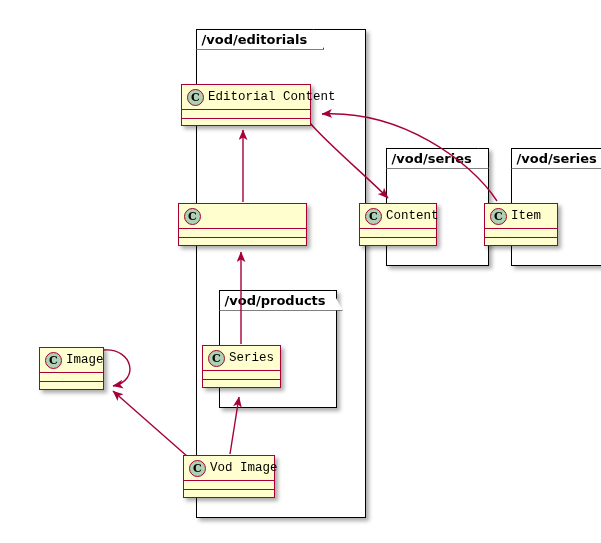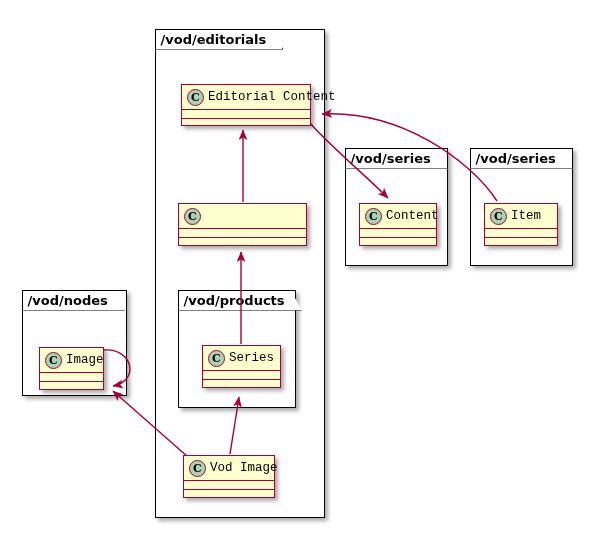--- a/index.html
+++ b/index.html
@@ -18,20 +18,21 @@
     overflow: hidden;
   }
 
   
   .package {
     position: absolute;
     background: #FFFFFF;
     border: 1.5px solid #000000;
     box-sizing: border-box;
     box-shadow: 3px 3px 4px rgba(0,0,0,0.33);
+    margin-left: 41px;
   }
   .package-tab {
     position: absolute;
     left: -1.5px;
     top: -1.5px;
     height: 21px;
     background: #FFFFFF;
     border: 1.5px solid #000000;
     box-sizing: border-box;
     display: flex;
@@ -124,25 +125,20 @@
       <span>/vod/series</span>
     </div>
   </div>
 
   <div class="package" style="left:470px; top:148px; width:103px; height:118px;">
     <div class="package-tab">
       <span>/vod/series</span>
     </div>
   </div>
 
-  <div class="package" style="left:22px; top:290px; width:105px; height:106px;">
-    <div class="package-tab">
-      <span>/vod/nodes</span>
-    </div>
-  </div>
 
   <div class="package" style="left:178px; top:290px; width:118px; height:118px;">
     <div class="package-tab">
       <span>/vod/products</span>
     </div>
   </div>
 
   <svg id="arrows" viewBox="0 0 601 543" xmlns="http://www.w3.org/2000/svg">
     <defs>
       <marker id="ah" markerWidth="9" markerHeight="9" refX="7.2" refY="3.2" orient="auto" markerUnits="strokeWidth">

